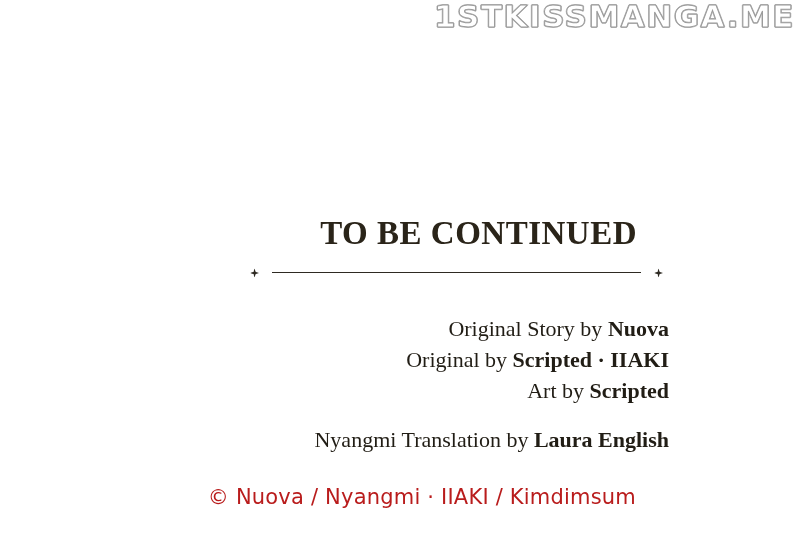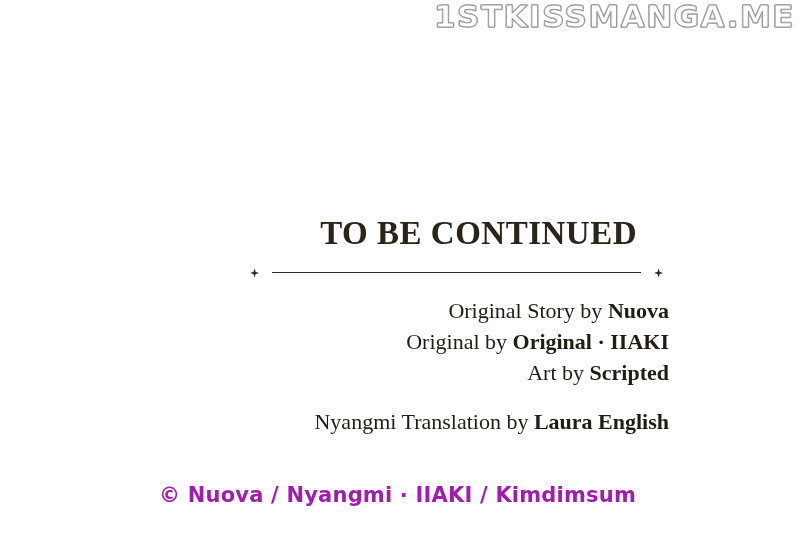--- a/index.html
+++ b/index.html
@@ -104,48 +104,48 @@
   }
   .ornament::after {
     width: 3px;
     height: 9px;
     transform: translate(-50%, -50%);
     clip-path: polygon(50% 0%, 100% 50%, 50% 100%, 0% 50%);
   }
 
   
   .credits {
-    margin-top: 14px;
+    margin-top: 32px;
     text-align: right;
     padding-right: 31px;
     font-family: "Liberation Serif", serif;
     color: #211d15;
   }
   .credit-line {
     font-size: 22px;
     line-height: 1.42;
     white-space: nowrap;
   }
   .credit-line .name {
     font-weight: 700;
   }
   .credit-line.translation {
     margin-top: 17px;
   }
 
   
   .copyright {
-    margin-top: 46px;
+    margin-top: 30px;
     text-align: right;
     padding-right: 64px;
     font-family: "DejaVu Sans", sans-serif;
     font-size: 21px;
-    font-weight: 700;
+    font-weight: 400;
     letter-spacing: 0.2px;
-    color: #a21caf;
+    color: #b91c1c;
     white-space: nowrap;
   }
 </style>
 </head>
 <body>
 
 <div id="page">
 
   <div class="watermark">1STKISSMANGA.ME</div>
 
@@ -157,21 +157,21 @@
       <span class="ornament"></span>
       <span class="divider-rule"></span>
       <span class="ornament"></span>
     </div>
 
     <div class="credits">
       <div class="credit-line">
         <span>Original Story by </span><span class="name">Nuova</span>
       </div>
       <div class="credit-line">
-        <span>Original by </span><span class="name">Original · IIAKI</span>
+        <span>Original by </span><span class="name">Scripted · IIAKI</span>
       </div>
       <div class="credit-line">
         <span>Art by </span><span class="name">Scripted</span>
       </div>
       <div class="credit-line translation">
         <span>Nyangmi Translation by </span><span class="name">Laura English</span>
       </div>
     </div>
 
     <div class="copyright">© Nuova / Nyangmi · IIAKI / Kimdimsum</div>

